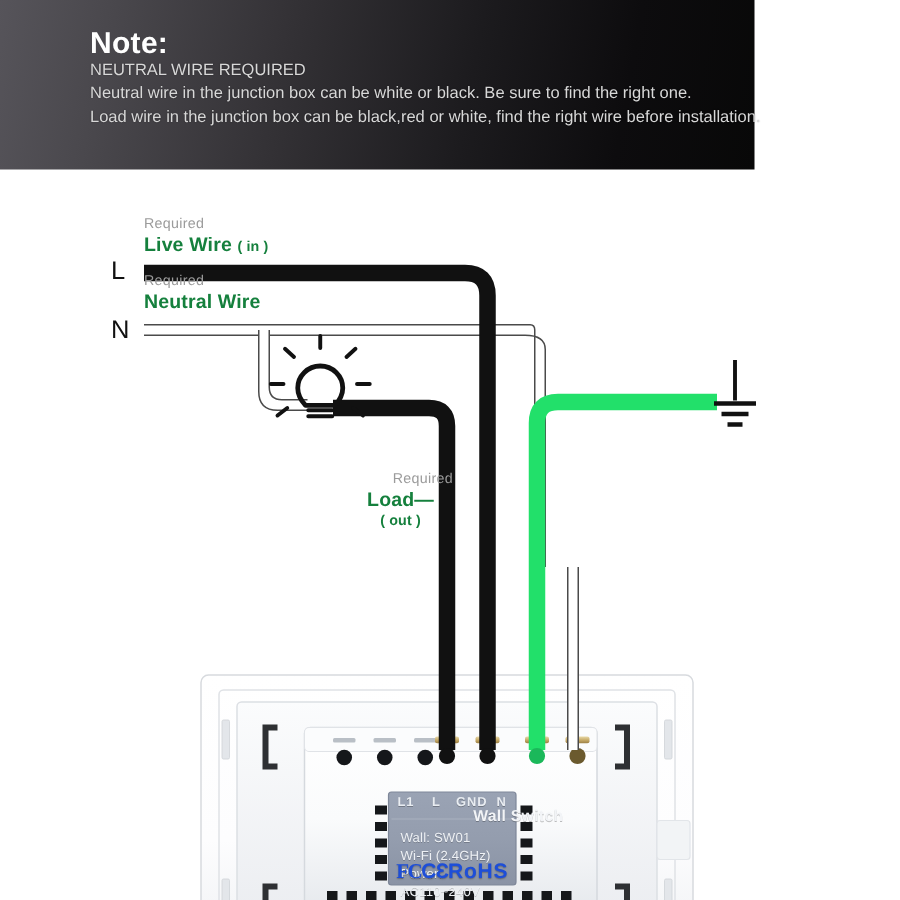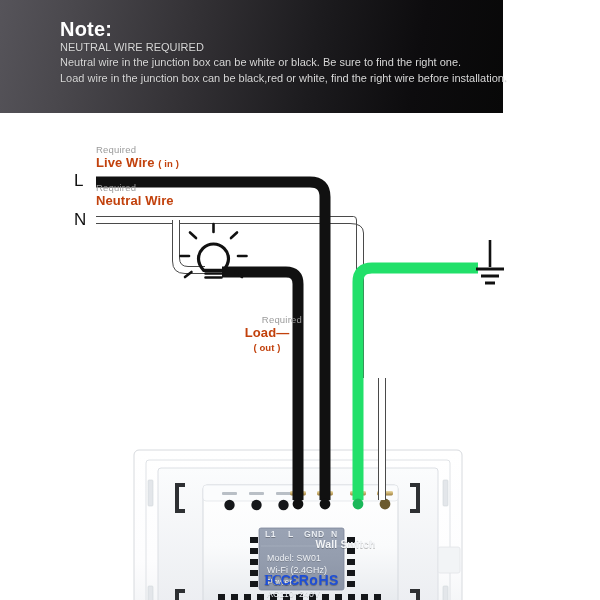--- a/index.html
+++ b/index.html
@@ -29,21 +29,21 @@
   
   .diagram{position:absolute;left:0;top:120px;width:600px;height:487px;background:#fff;}
   .svg-layer{position:absolute;left:0;top:0;width:600px;height:487px;}
 
   
   .lbl{position:absolute;white-space:nowrap;}
   .lbl .req{
     display:block;color:#9b9b9b;font-size:9.5px;line-height:11px;letter-spacing:.2px;
   }
   .lbl .nm{
-    display:block;color:#c2410c;font-size:13px;font-weight:bold;line-height:15px;letter-spacing:.1px;
+    display:block;color:#15803d;font-size:13px;font-weight:bold;line-height:15px;letter-spacing:.1px;
   }
   .lbl .nm .sub{font-size:9.5px;font-weight:bold;}
   .lbl.center{text-align:center;}
   .lbl.center .req{text-align:right;padding-right:4px;}
 
   .term-letter{
     position:absolute;color:#111;font-size:17px;font-weight:normal;line-height:17px;
   }
 
   
@@ -295,20 +295,20 @@
       <span class="nm" style="font-size:9.5px;">( out )</span>
     </div>
 
     <div class="termlabel" style="left:265px;top:409px;">L1</div>
     <div class="termlabel" style="left:288px;top:409px;">L</div>
     <div class="termlabel" style="left:304px;top:409px;">GND</div>
     <div class="termlabel" style="left:331px;top:409px;">N</div>
 
     <div style="position:absolute;left:259px;top:408px;width:85px;height:62px;">
       <div class="plate-head" style="top:10px;">Wall Switch</div>
-      <div class="plate-spec" style="top:24px;">Model: SW01</div>
+      <div class="plate-spec" style="top:24px;">Wall: SW01</div>
       <div class="plate-spec" style="top:36px;">Wi-Fi (2.4GHz)</div>
       <div class="plate-spec" style="top:48px;">Power: AC110~240V</div>
       <div class="cert-row" style="top:44px;"><span class="fcc">FC</span><span class="ce">CƐ</span><span>RoHS</span></div>
     </div>
 
   </div>
 </div>
 
 </body></html>

